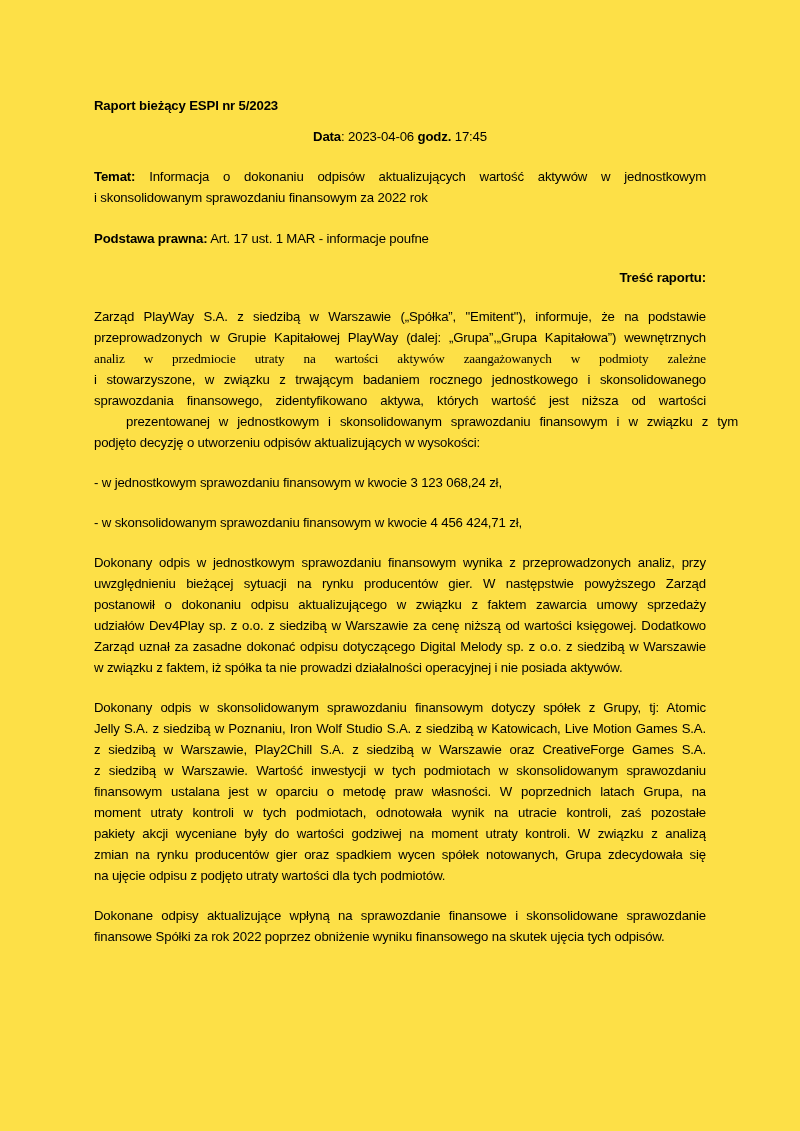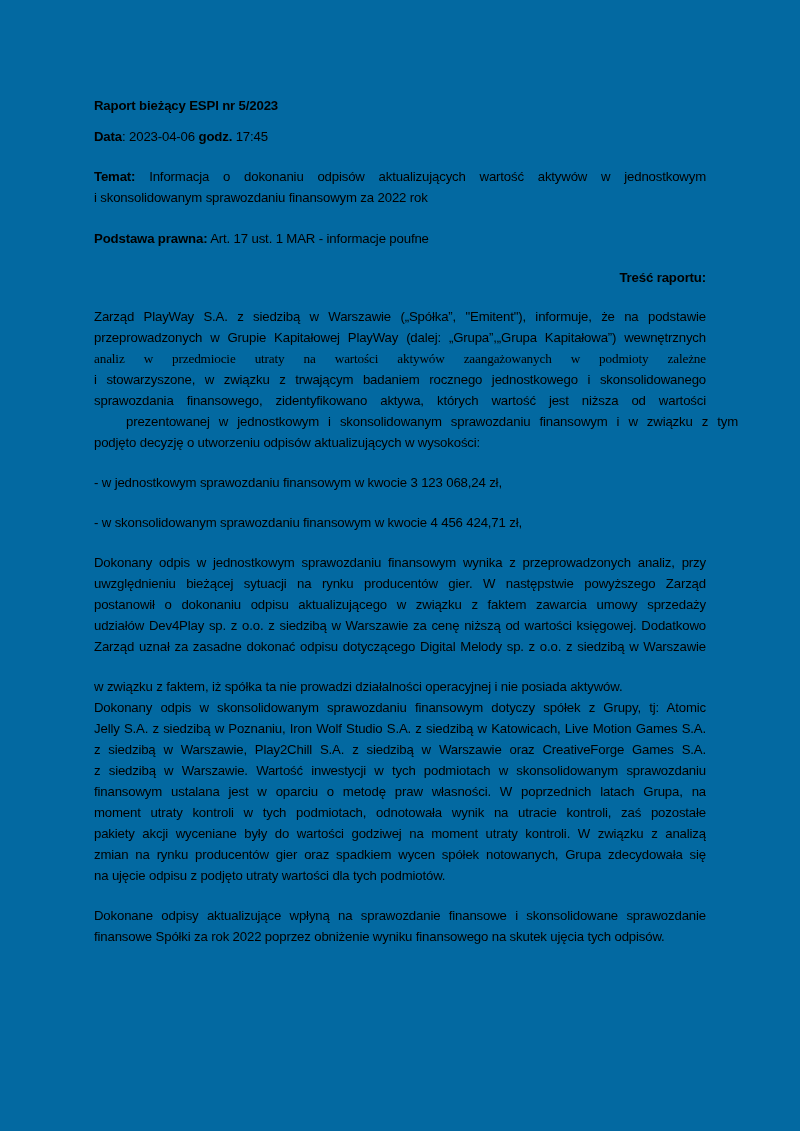--- a/index.html
+++ b/index.html
@@ -1,33 +1,33 @@
 <!DOCTYPE html>
 <html><head>
   <meta charset="utf-8">
   <style>
     html, body { margin: 0; padding: 0; background: #ffffff; }
     body { width: 800px; height: 1131px; position: relative; overflow: hidden;
            font-family: "Liberation Sans", sans-serif; color: #000; }
-    .page { position: absolute; left: 0; top: 0; width: 800px; height: 1131px; background: #0369a1; }
+    .page { position: absolute; left: 0; top: 0; width: 800px; height: 1131px; background: #fde047; }
     .content { position: absolute; left: 94px; width: 612px; }
     .line { position: absolute; left: 0; width: 612px; font-size: 13.2px; line-height: 21px;
             white-space: nowrap; letter-spacing: -0.15px; }
     .just { text-align: justify; text-align-last: justify; white-space: normal; height: 21px; overflow: hidden; }
     .b { font-weight: bold; }
   </style>
 </head>
 <body>
 
 <div class="page">
   <div class="content" style="top:0;">
 
     <div class="line b" style="top:95px;">Raport bieżący ESPI nr 5/2023</div>
 
-    <div class="line" style="top:126px;"><span class="b">Data</span><span>: 2023-04-06 </span><span class="b">godz.</span><span> 17:45</span></div>
+    <div class="line" style="top:126px;text-align:center;"><span class="b">Data</span><span>: 2023-04-06 </span><span class="b">godz.</span><span> 17:45</span></div>
 
     <div class="line just" style="top:166px;"><span class="b">Temat:</span><span> Informacja o dokonaniu odpisów aktualizujących wartość aktywów w jednostkowym</span></div>
     <div class="line" style="top:187px;">i skonsolidowanym sprawozdaniu finansowym za 2022 rok</div>
 
     <div class="line" style="top:228px;"><span class="b">Podstawa prawna:</span><span> Art. 17 ust. 1 MAR - informacje poufne</span></div>
 
     <div class="line b" style="top:267px;text-align:right;">Treść raportu:</div>
 
     <div>
       <div class="line just" style="top:306px;">Zarząd PlayWay S.A. z siedzibą w Warszawie („Spółka”, "Emitent"), informuje, że na podstawie</div>
@@ -41,21 +41,21 @@
 
     <div class="line" style="top:472px;">- w jednostkowym sprawozdaniu finansowym w kwocie 3 123 068,24 zł,</div>
     <div class="line" style="top:512px;">- w skonsolidowanym sprawozdaniu finansowym w kwocie 4 456 424,71 zł,</div>
 
     <div>
       <div class="line just" style="top:552px;">Dokonany odpis w jednostkowym sprawozdaniu finansowym wynika z przeprowadzonych analiz, przy</div>
       <div class="line just" style="top:573px;">uwzględnieniu bieżącej sytuacji na rynku producentów gier. W następstwie powyższego Zarząd</div>
       <div class="line just" style="top:594px;">postanowił o dokonaniu odpisu aktualizującego w związku z faktem zawarcia umowy sprzedaży</div>
       <div class="line just" style="top:615px;">udziałów Dev4Play sp. z o.o. z siedzibą w Warszawie za cenę niższą od wartości księgowej. Dodatkowo</div>
       <div class="line just" style="top:636px;">Zarząd uznał za zasadne dokonać odpisu dotyczącego Digital Melody sp. z o.o. z siedzibą w Warszawie</div>
-      <div class="line" style="top:676px;">w związku z faktem, iż spółka ta nie prowadzi działalności operacyjnej i nie posiada aktywów.</div>
+      <div class="line" style="top:657px;">w związku z faktem, iż spółka ta nie prowadzi działalności operacyjnej i nie posiada aktywów.</div>
     </div>
 
     <div>
       <div class="line just" style="top:697px;">Dokonany odpis w skonsolidowanym sprawozdaniu finansowym dotyczy spółek z Grupy, tj: Atomic</div>
       <div class="line just" style="top:718px;">Jelly S.A. z siedzibą w Poznaniu, Iron Wolf Studio S.A. z siedzibą w Katowicach, Live Motion Games S.A.</div>
       <div class="line just" style="top:739px;">z siedzibą w Warszawie, Play2Chill S.A. z siedzibą w Warszawie oraz CreativeForge Games S.A.</div>
       <div class="line just" style="top:760px;">z siedzibą w Warszawie. Wartość inwestycji w tych podmiotach w skonsolidowanym sprawozdaniu</div>
       <div class="line just" style="top:781px;">finansowym ustalana jest w oparciu o metodę praw własności. W poprzednich latach Grupa, na</div>
       <div class="line just" style="top:802px;">moment utraty kontroli w tych podmiotach, odnotowała wynik na utracie kontroli, zaś pozostałe</div>
       <div class="line just" style="top:823px;">pakiety akcji wyceniane były do wartości godziwej na moment utraty kontroli. W związku z analizą</div>

